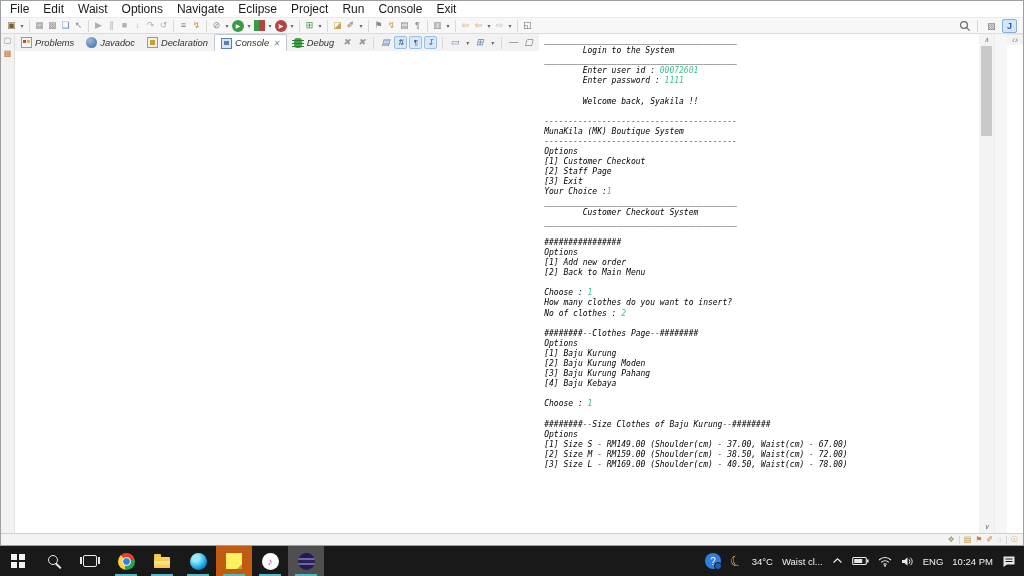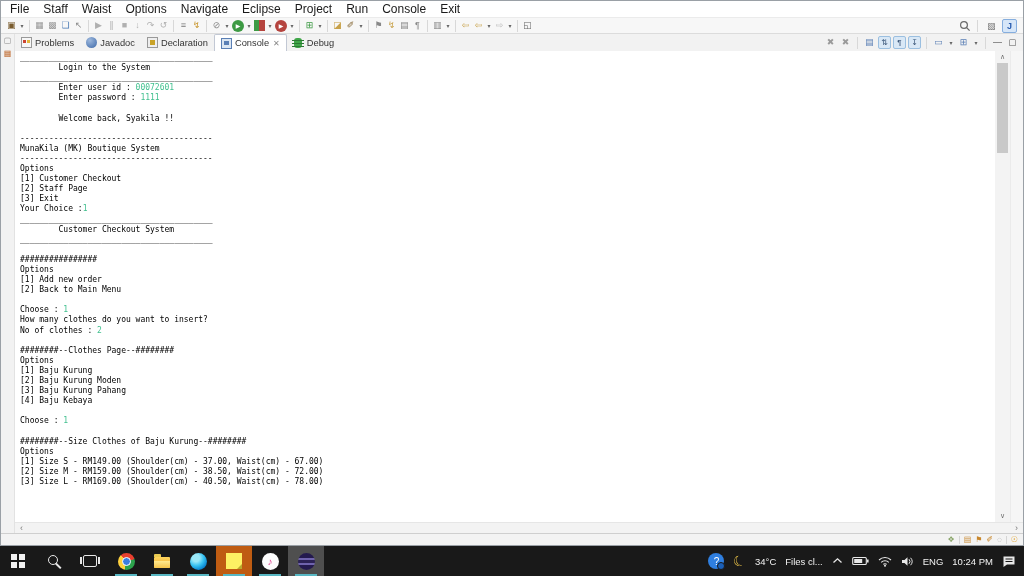--- a/index.html
+++ b/index.html
@@ -29,21 +29,21 @@
   .tb-sep{width:1px;height:12px;background:#d8d8d8;margin:0 3px;}
   .tb-right{margin-left:auto;display:flex;align-items:center;gap:3px;padding-right:2px;}
   .search-svg{display:block;}
   .persp{width:15px;height:14px;display:flex;align-items:center;justify-content:center;font-size:9px;color:#777;}
   .persp.active{background:#d6e6f8;border:1px solid #86aede;border-radius:2px;color:#2a5db0;font-weight:bold;}
 
   .main{flex:1;display:flex;min-height:0;}
   .lstrip{width:14px;background:#f2f2f2;border-right:1px solid #e2e2e2;display:flex;flex-direction:column;align-items:center;padding-top:2px;gap:3px;flex:0 0 auto;}
   .strip-i{font-size:8px;line-height:10px;}
 
-  .content{flex:1;display:flex;flex-direction:column;min-width:0;}
+  .content{flex:1;display:flex;flex-direction:row;min-width:0;font-style:italic;}
 
   .tabrow{height:17px;background:#f2f2f2;display:flex;align-items:stretch;flex:0 0 auto;}
   .tab{display:flex;align-items:center;gap:3px;padding:0 6px;font-size:9.3px;color:#333;white-space:nowrap;}
   .tab.active{background:#fff;border:1px solid #c2c8d4;border-bottom:none;border-radius:2px 2px 0 0;}
   .tab-close{font-size:8px;color:#888;margin-left:1px;}
   .tico{width:11px;height:11px;position:relative;display:inline-block;flex:0 0 auto;}
   .tico-problems{background:#f7f7f7;border:1px solid #999;}
   .tico-problems::after{content:"";position:absolute;left:1px;top:2px;width:3px;height:3px;background:#cc4433;box-shadow:4px 0 0 #e2b63c;}
   .tico-javadoc{border-radius:50%;background:radial-gradient(circle at 35% 30%,#9db8dd,#3c68a8);}
   .tico-declaration{background:#eee;border:1px solid #999;}
@@ -108,21 +108,21 @@
 </style>
 </head>
 <body>
 
 <div class="screen">
   <div class="window">
 
 
     <div class="menubar">
       <span class="menu-item">File</span>
-      <span class="menu-item">Staff</span>
+      <span class="menu-item">Edit</span>
       <span class="menu-item">Waist</span>
       <span class="menu-item">Options</span>
       <span class="menu-item">Navigate</span>
       <span class="menu-item">Eclipse</span>
       <span class="menu-item">Project</span>
       <span class="menu-item">Run</span>
       <span class="menu-item">Console</span>
       <span class="menu-item">Exit</span>
     </div>
 
@@ -302,21 +302,21 @@
         </div>
         <div class="tb-app active-app">
           <span class="ic ic-eclipse"></span>
           <span class="runline"></span>
         </div>
       </div>
     <div class="tray">
       <span class="help-badge">?</span>
       <span class="moon">☾</span>
       <span class="tray-txt">34°C</span>
-      <span class="tray-txt">Files cl...</span>
+      <span class="tray-txt">Waist cl...</span>
       <span>
         <svg width="11" height="8" viewBox="0 0 11 8">
             <polyline points="1.5,5.5 5.5,1.8 9.5,5.5" fill="none" stroke="#e8e8e8" stroke-width="1.3"></polyline>
           </svg>
       </span>
       <span>
         <svg width="17" height="10" viewBox="0 0 17 10">
             <rect x="0.7" y="1.5" width="13.6" height="7" rx="1" fill="none" stroke="#e8e8e8" stroke-width="1.1"></rect>
             <rect x="15" y="3.5" width="1.6" height="3" fill="#e8e8e8"></rect>
             <rect x="2.2" y="3" width="8" height="4" fill="#e8e8e8"></rect>

